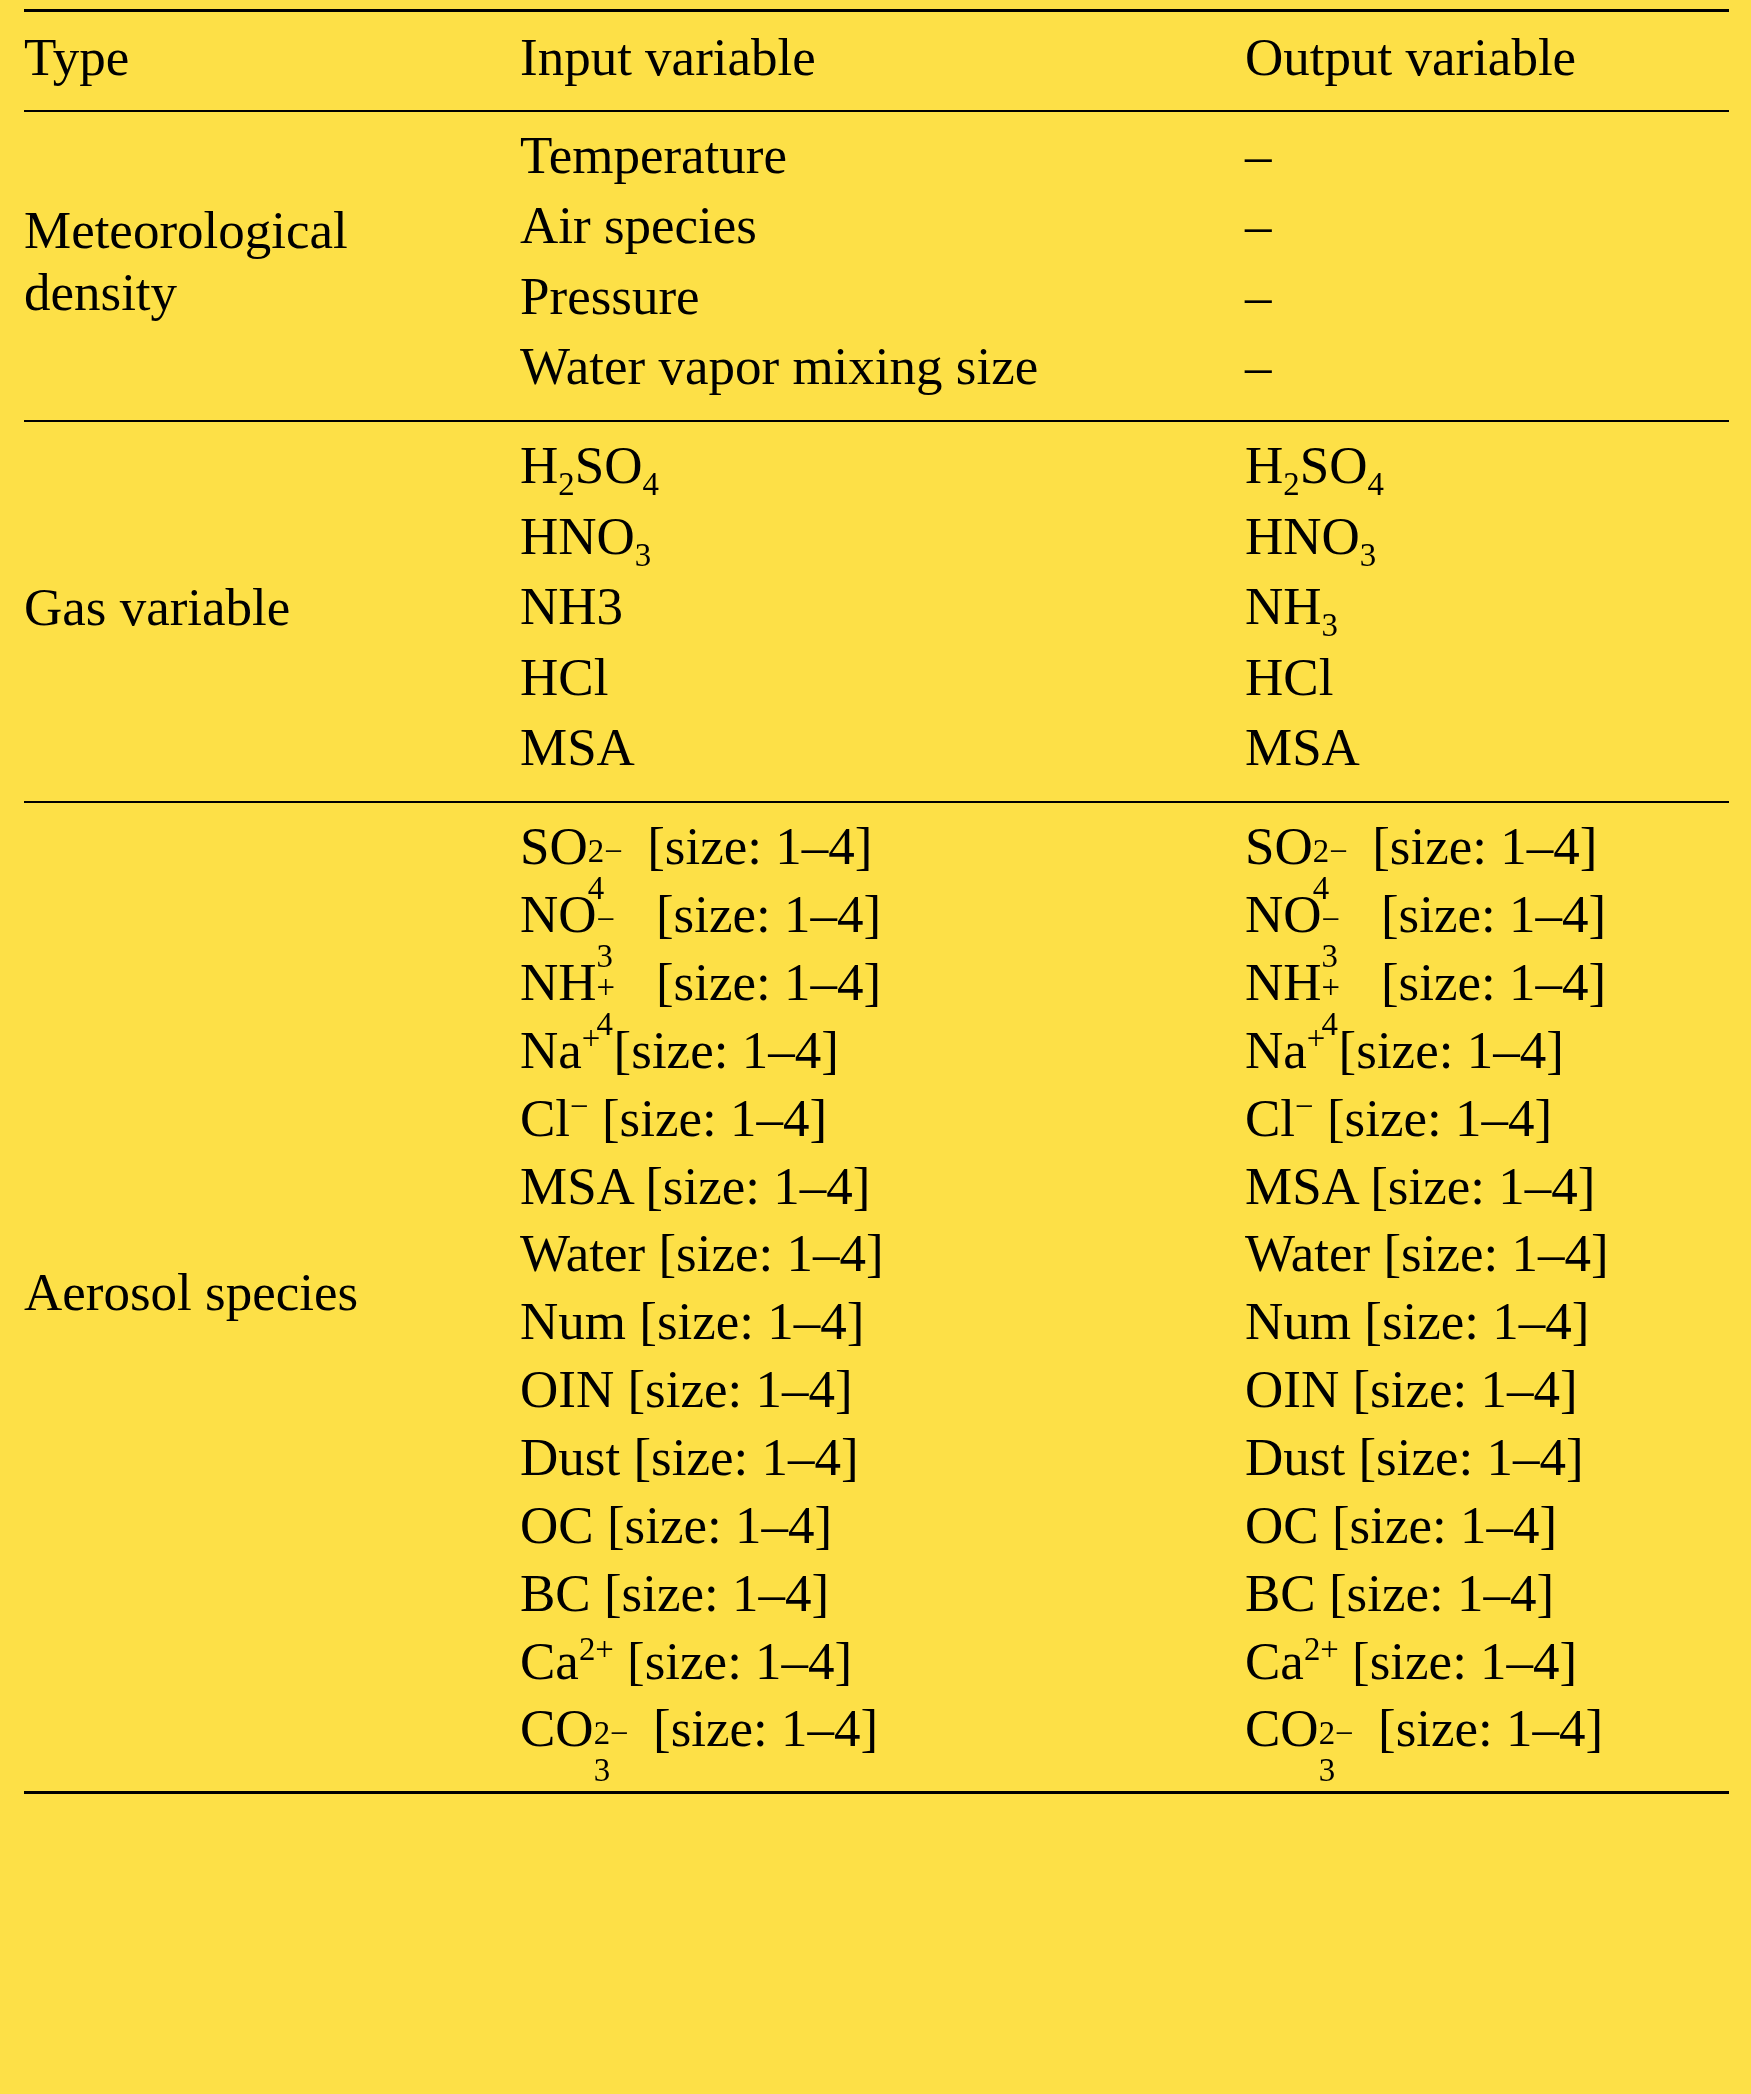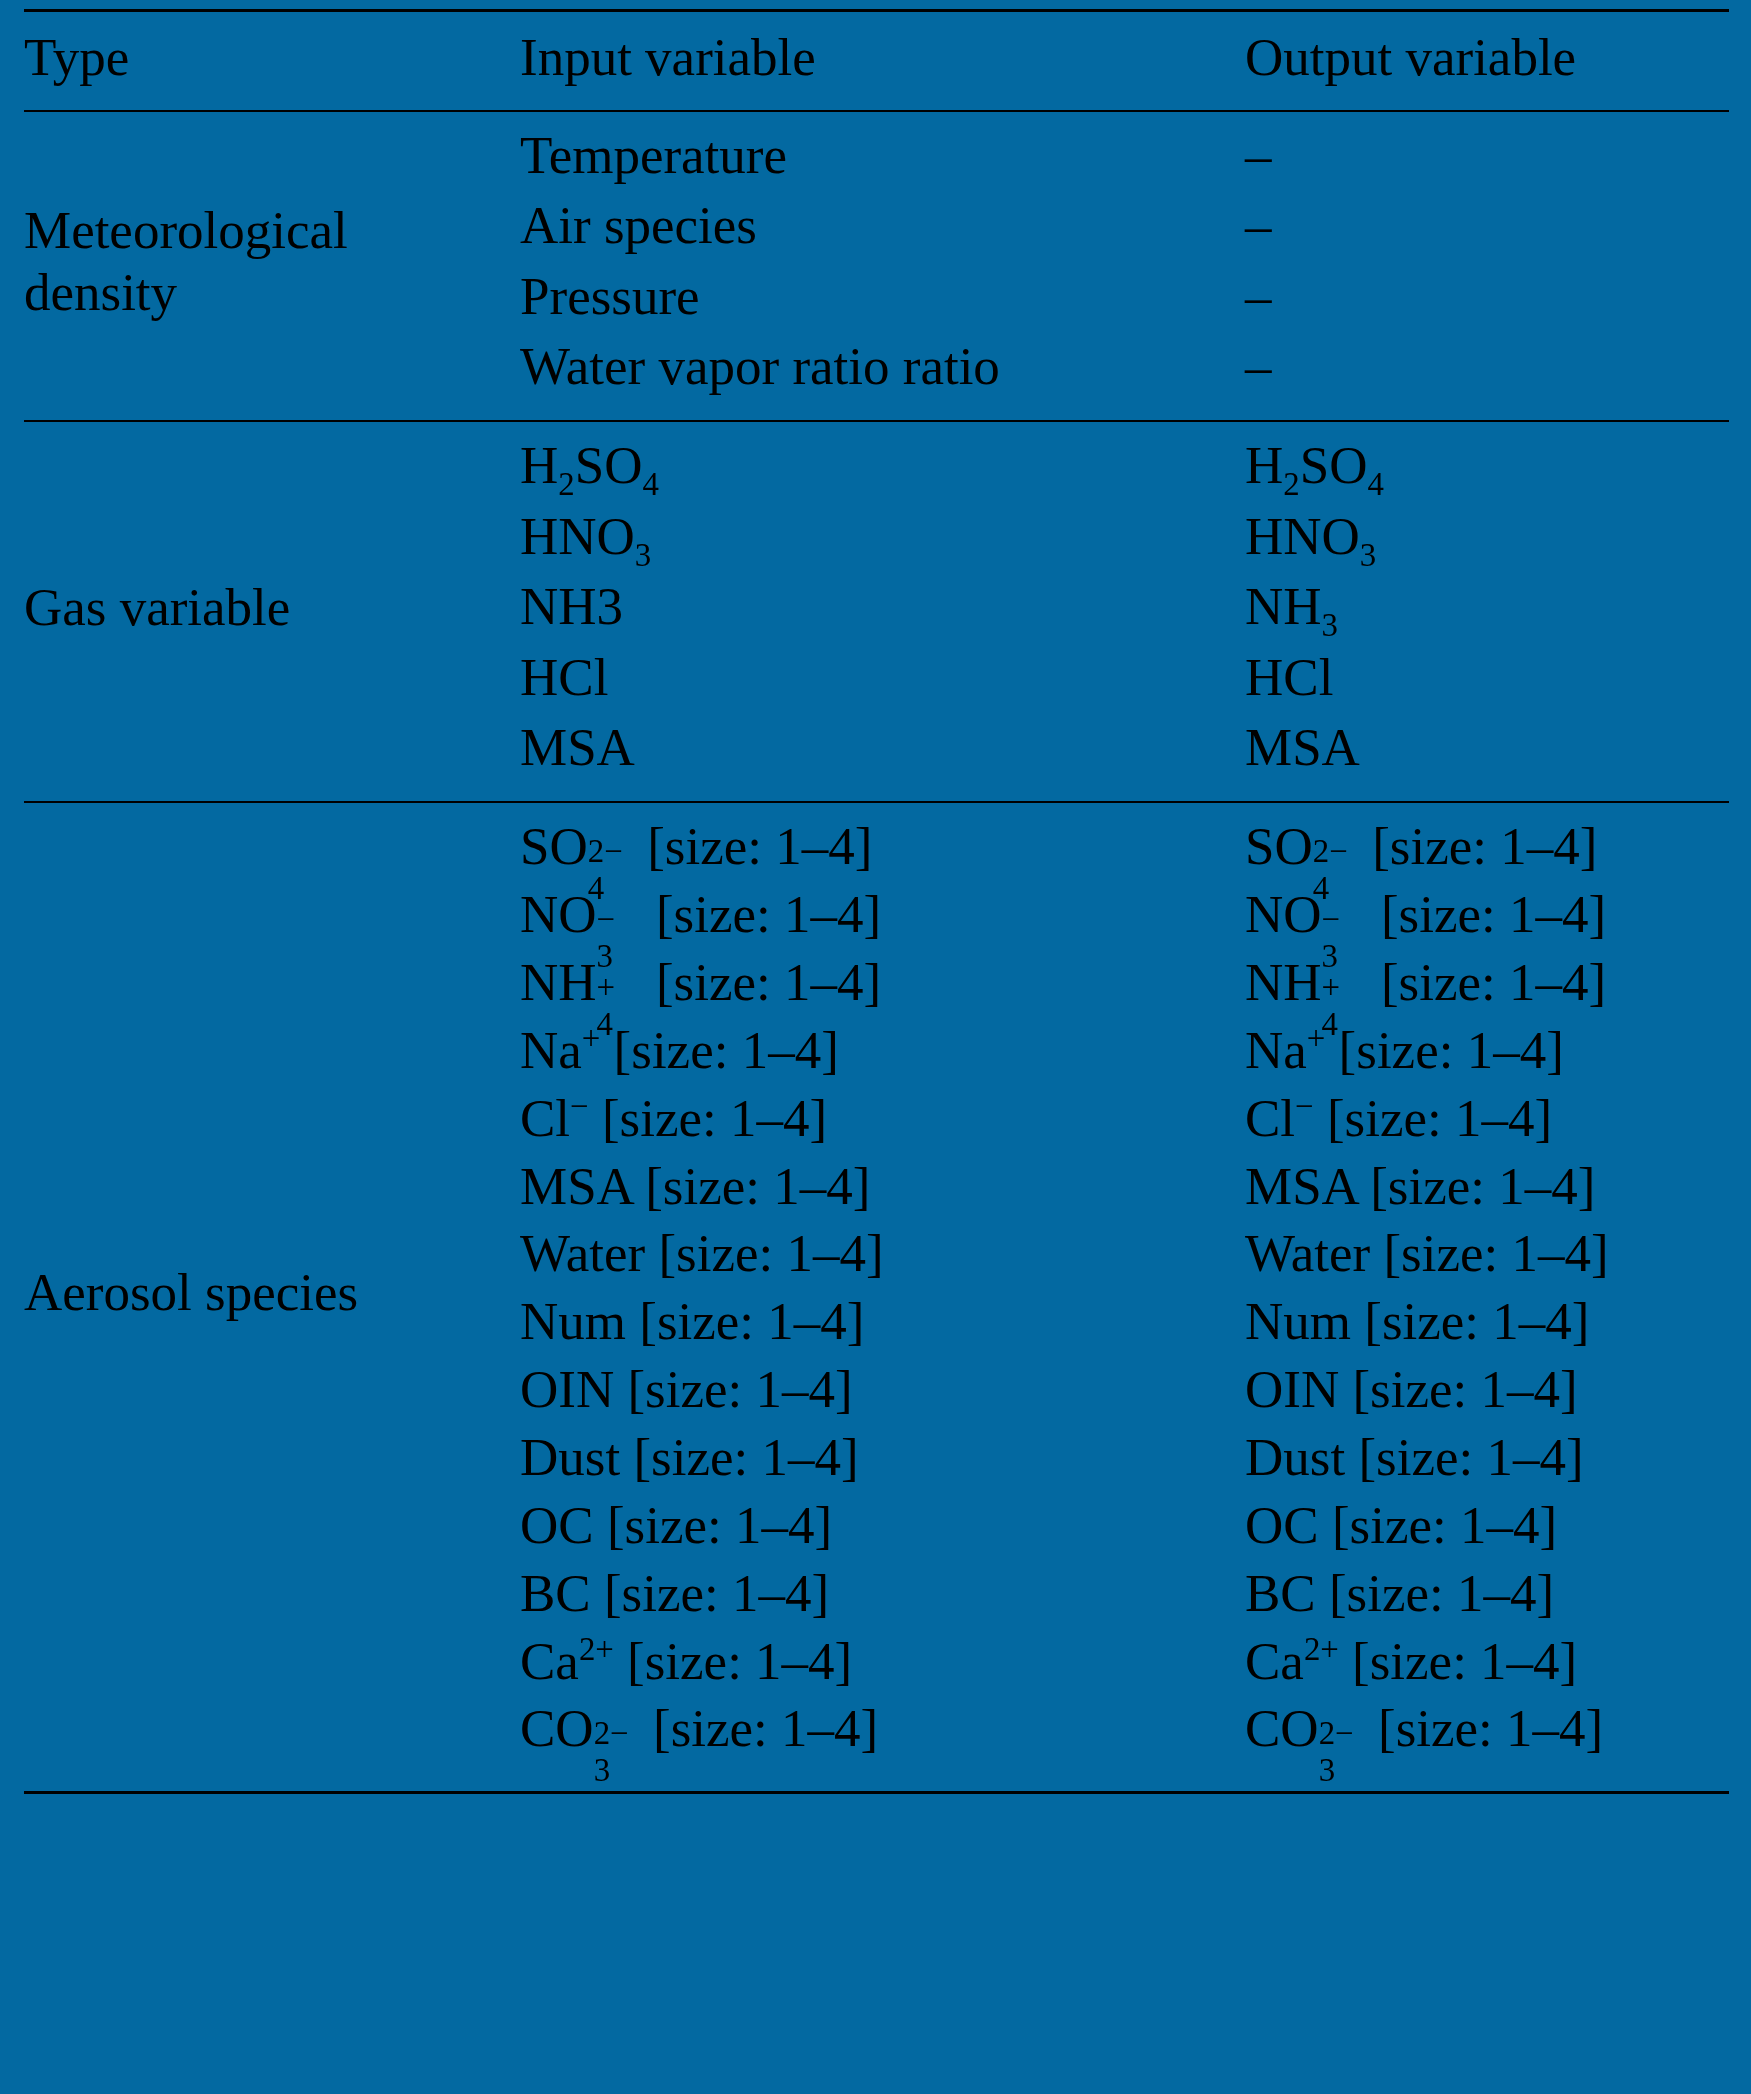--- a/index.html
+++ b/index.html
@@ -9,21 +9,21 @@
   }
   body {
     font-family: "Liberation Serif", "DejaVu Serif", serif;
     color: #000000;
   }
   .page {
     width: 1752px;
     min-height: 2094px;
     box-sizing: border-box;
     padding: 8.5px 24px 0 24px;
-    background: #0369a1;
+    background: #fde047;
   }
   table.vartable {
     border-collapse: collapse;
     width: 1704px;
     table-layout: fixed;
   }
   table.vartable col.c-type   { width: 496px; }
   table.vartable col.c-input  { width: 725px; }
   table.vartable col.c-output { width: 484px; }
 
@@ -114,21 +114,21 @@
     <tbody>
         <tr class="rule-mid">
           <td class="type-cell">
             <span class="type-text">Meteorological density</span>
           </td>
           <td>
             <ul class="items">
               <li>Temperature</li>
               <li>Air species</li>
               <li>Pressure</li>
-              <li>Water vapor ratio ratio</li>
+              <li>Water vapor mixing size</li>
             </ul>
           </td>
           <td>
             <ul class="items">
               <li>–</li>
               <li>–</li>
               <li>–</li>
               <li>–</li>
             </ul>
           </td>

